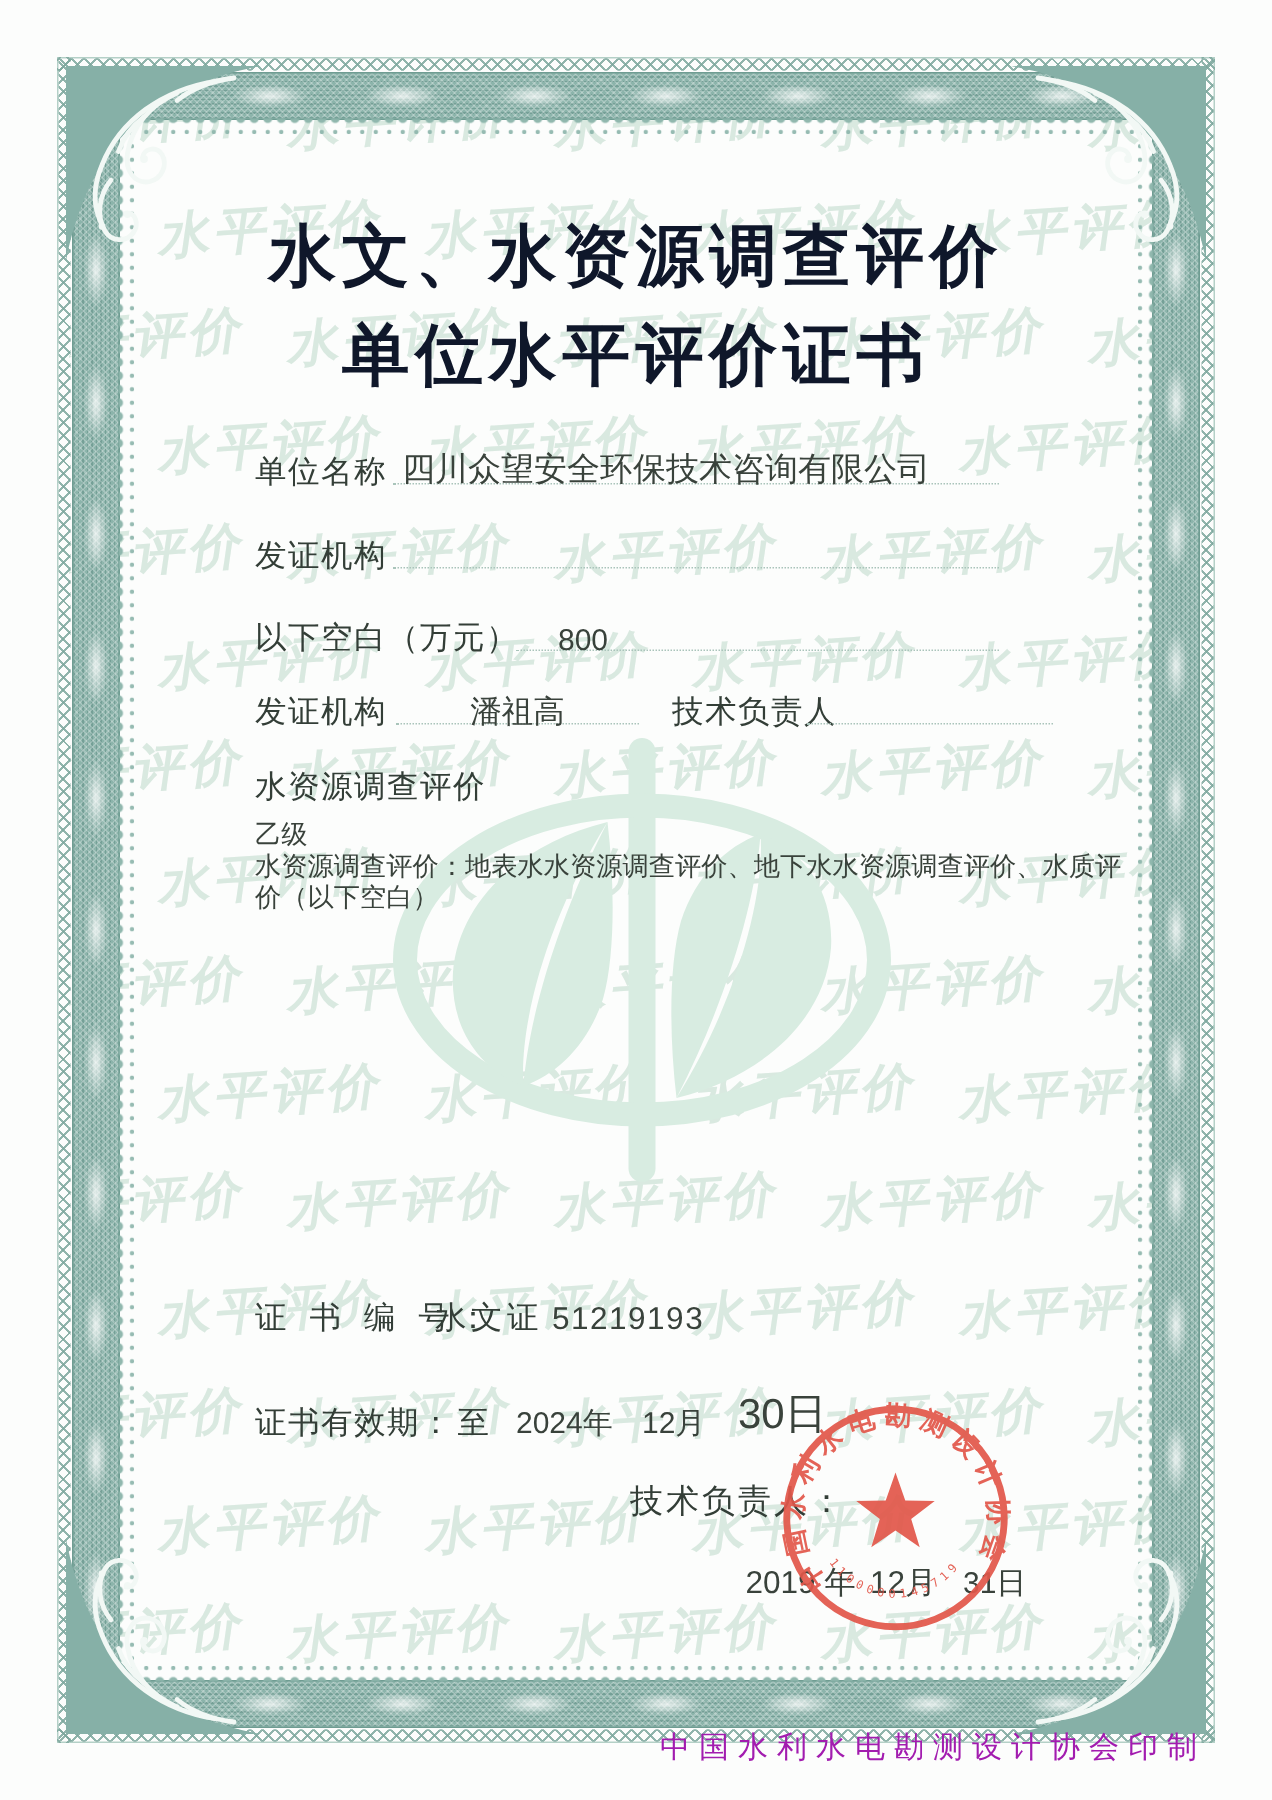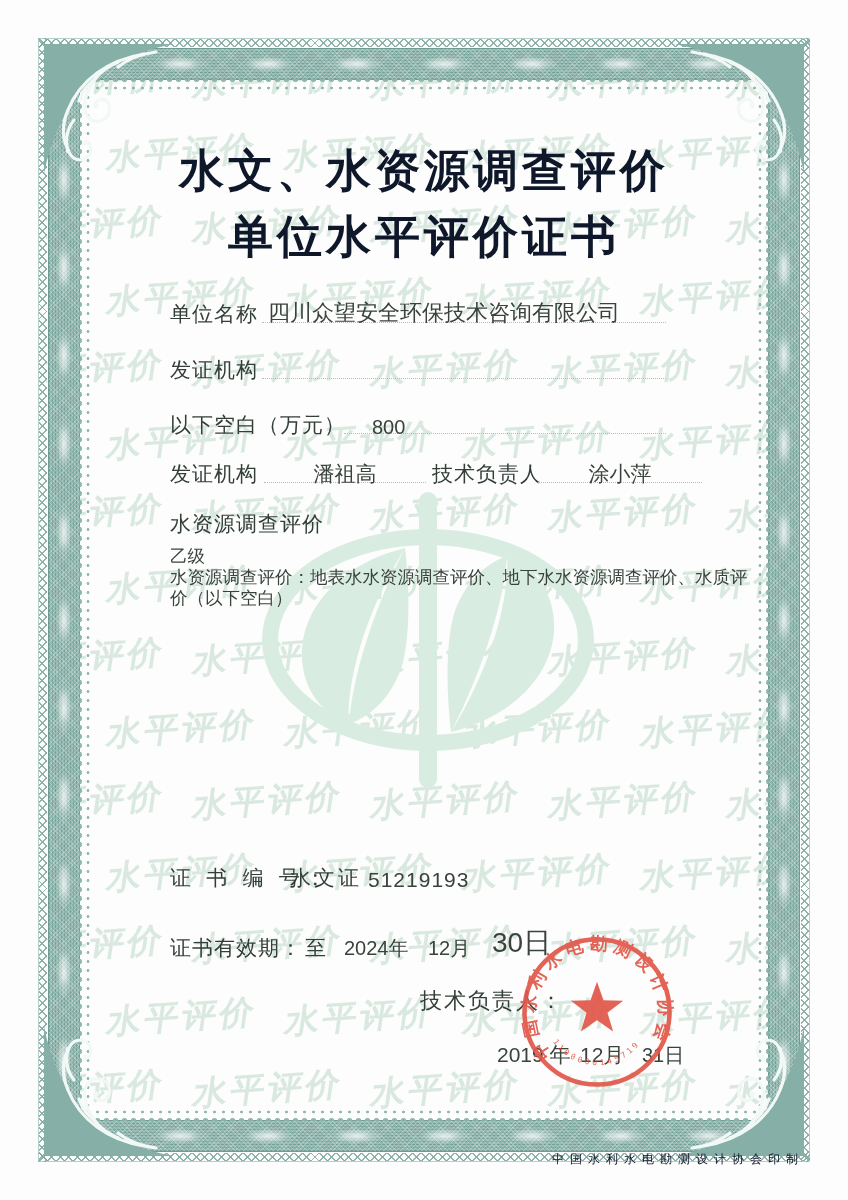--- a/index.html
+++ b/index.html
@@ -114,21 +114,21 @@
   .ul-line { position:absolute; border-bottom:1.5px dotted #a9c4ba; height:30px; }
   .center-text { text-align:center; }
 
   .scope-block { position:absolute; left:170px; top:546px; width:600px;
     font-size:17.5px; line-height:21px; color:#39423b; }
 
   .seal { position:absolute; left:519px; top:934px; z-index:6; opacity:0.92; }
   .print-note {
     position:absolute; top:1151px; right:44px; z-index:5;
     font-family:"Liberation Serif","DejaVu Serif",serif;
-    font-size:12px; letter-spacing:6px; color:#0f172a;text-align:right;
+    font-size:20px; letter-spacing:6px; color:#a21caf;text-align:right;
   }
 </style>
 </head>
 <body>
 
 <div class="page">
 
   <div class="wm-layer">
       <span class="wm" style="left: -30px; top: 12px;">水平评价</span>
       <span class="wm" style="left: 148px; top: 12px;">水平评价</span>
@@ -272,23 +272,22 @@
     <div class="row" style="top:403px">
       <span class="label abs" style="left:170px">以下空白（万元）</span>
       <span class="ul-line" style="left:344px; width:322px"></span>
       <span class="value abs" style="left:372px; font-size:20px">800</span>
     </div>
 
     <div class="row" style="top:452px">
       <span class="label abs" style="left:170px">发证机构</span>
       <span class="ul-line" style="left:264px; width:162px"></span>
       <span class="value abs center-text" style="left:264px; width:162px">潘祖高</span>
-      <span class="label abs" style="left:432px">技术负责人</span>
+      <span class="label abs" style="left:448px">技术负责人</span>
       <span class="ul-line" style="left:538px; width:164px"></span>
-      <span class="value abs center-text" style="left:538px; width:164px">涂小萍</span>
     </div>
 
     <div class="row" style="top:502px">
       <span class="label abs" style="left:170px">水资源调查评价</span>
     </div>
 
     <div class="scope-block">
       <div>乙级</div>
       <div style="width:588px">水资源调查评价：地表水水资源调查评价、地下水水资源调查评价、水质评价（以下空白）</div>
     </div>

